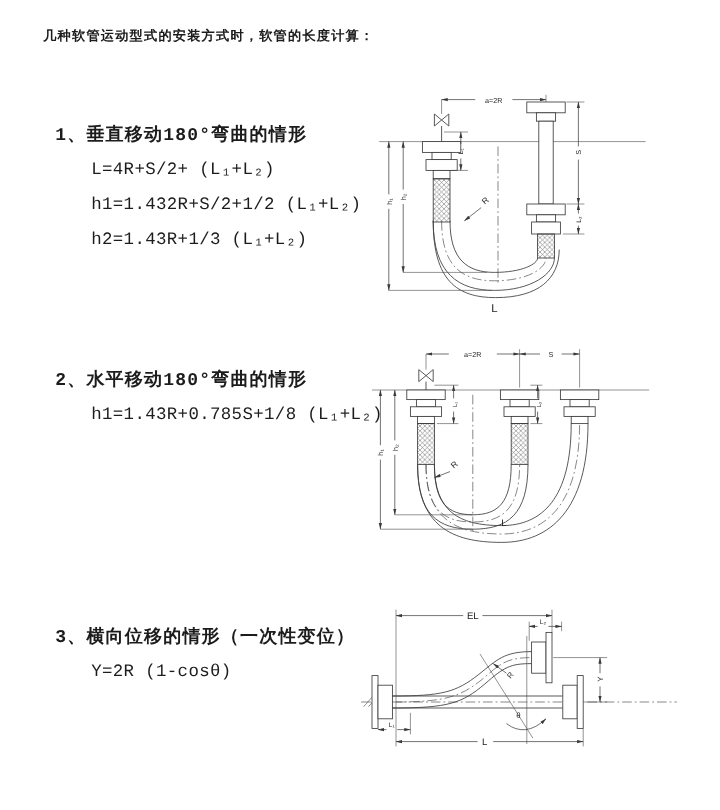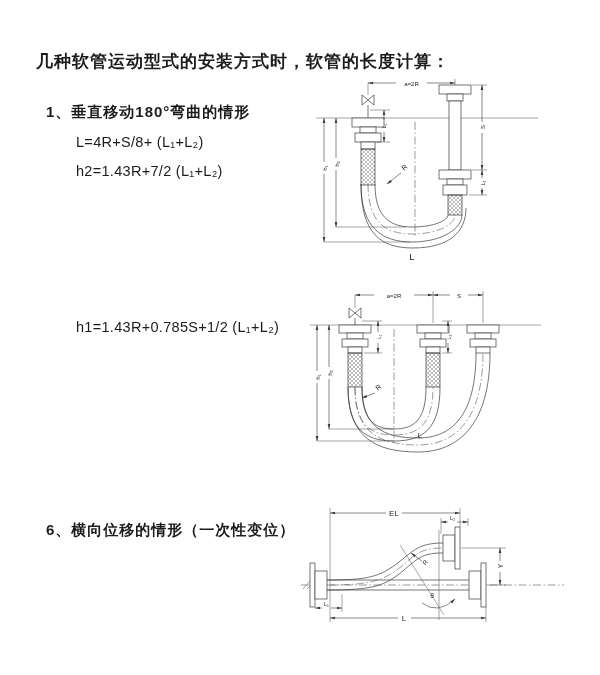--- a/index.html
+++ b/index.html
@@ -1,23 +1,23 @@
 <!DOCTYPE html>
 <html><head>
 <meta charset="utf-8">
 <style>
   html,body{margin:0;padding:0;}
   body{
     width:600px;height:675px;background:#ffffff;position:relative;overflow:hidden;
     font-family:"Liberation Sans","DejaVu Sans",sans-serif;color:#1c1c1c;
   }
   .page-title{
-    position:absolute;left:36px;top:22px;font-size:17px;font-weight:bold;letter-spacing:1px;margin-top:28px;
+    position:absolute;left:36px;top:22px;font-size:11px;font-weight:bold;letter-spacing:1px;
   }
-  .sec{position:absolute;left:46px;}
+  .sec{position:absolute;left:46px;font-family:Liberation Mono, monospace;}
   .sec h2{font-size:15px;font-weight:bold;margin:0;letter-spacing:1px;}
   .sec p{font-size:14.5px;margin:12px 0 0 0;padding-left:30px;line-height:17px;letter-spacing:0.3px;}
   #sec1{top:103px;}
   #sec2{top:307px;}
   #sec3{top:521px;}
   .diag{position:absolute;}
   #d1{left:310px;top:70px;}
   #d2{left:306px;top:283px;}
   #d3{left:298px;top:498px;}
   svg{display:block;}
@@ -28,30 +28,33 @@
   svg .part{stroke:#3a3a3a;stroke-width:0.7;fill:#ffffff;}
   svg text{fill:#1f1f1f;stroke:none;font-family:"Liberation Sans","DejaVu Sans",sans-serif;}
 </style>
 </head>
 <body>
 
 <div class="page-title">几种软管运动型式的安装方式时，软管的长度计算：</div>
 
 <div class="sec" id="sec1">
   <h2>1、垂直移动180°弯曲的情形</h2>
-  <p>L=4R+S/8+ (L₁+L₂)</p>
-  <p>h2=1.43R+7/2 (L₁+L₂)</p>
+  <p>L=4R+S/2+ (L₁+L₂)</p>
+  <p>h1=1.432R+S/2+1/2 (L₁+L₂)</p>
+  <p>h2=1.43R+1/3 (L₁+L₂)</p>
 </div>
 
 <div class="sec" id="sec2">
-  <p>h1=1.43R+0.785S+1/2 (L₁+L₂)</p>
+  <h2>2、水平移动180°弯曲的情形</h2>
+  <p>h1=1.43R+0.785S+1/8 (L₁+L₂)</p>
 </div>
 
 <div class="sec" id="sec3">
-  <h2>6、横向位移的情形（一次性变位）</h2>
+  <h2>3、横向位移的情形（一次性变位）</h2>
+  <p>Y=2R (1-cosθ)</p>
 </div>
 
 <svg id="d1" class="diag" width="260" height="195" viewBox="0 0 260 195">
   <defs>
     <marker id="ar1" viewBox="0 0 10 6" refX="9.5" refY="3" markerWidth="9" markerHeight="5.4" orient="auto-start-reverse">
       <path d="M0,0.5 L10,3 L0,5.5 z" fill="#3a3a3a"></path>
     </marker>
     <pattern id="ht1" patternUnits="userSpaceOnUse" width="4" height="4">
       <path d="M0,4 L4,0 M0,0 L4,4" stroke="#7a7a7a" stroke-width="0.5"></path>
     </pattern>

